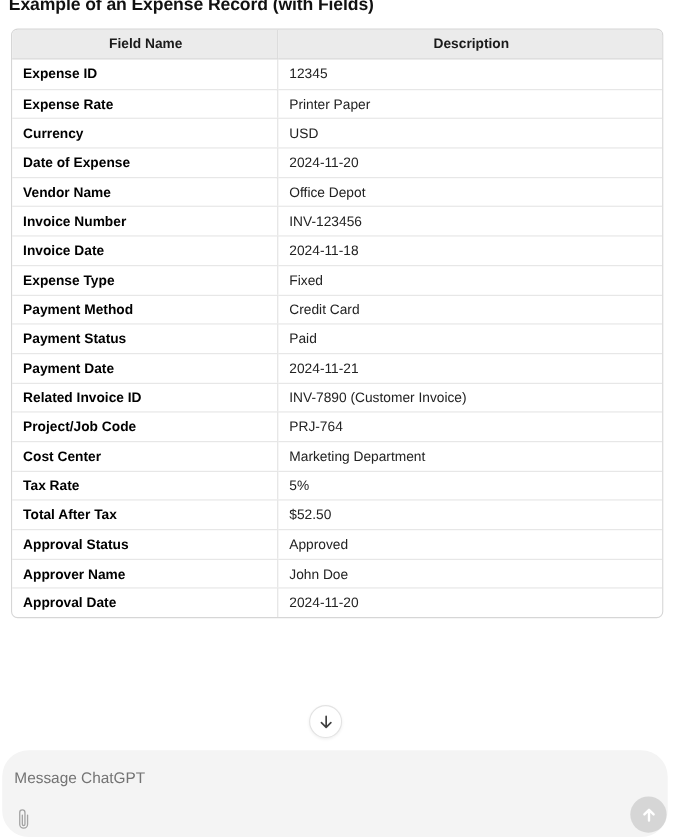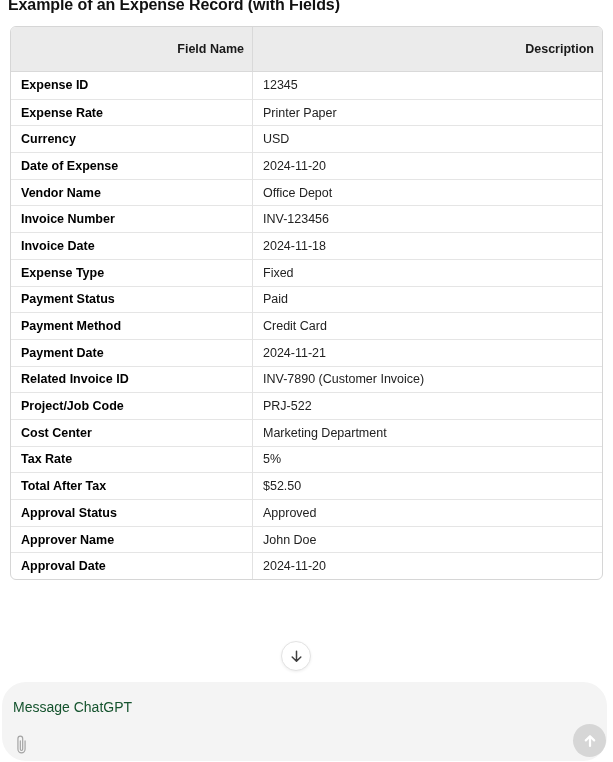--- a/index.html
+++ b/index.html
@@ -38,22 +38,22 @@
     border-collapse: separate;
     border-spacing: 0;
     width: 100%;
     table-layout: fixed;
     font-size: 12.5px;
     color: #1c1c1c;
   }
   table.expense col.c1 { width: 242px; }
   table.expense thead th {
     background: #ebebeb;
-    height: 45px;
-    text-align: right;
+    height: 27px;
+    text-align: center;
     font-weight: 600;
     padding: 0 8px 0 10px;
     border-bottom: 1px solid #d9d9d9;
     color: #1a1a1a;
   }
   table.expense thead th.h-field { border-right: 1px solid #d9d9d9; }
   table.expense tbody td {
     height: 26.7px;
     padding: 0 8px 0 10px;
     border-top: 1px solid #e5e5e5;
@@ -88,21 +88,21 @@
     position: absolute;
     left: 2px; top: 682px;
     width: 605px; height: 79px;
     background: #f4f4f4;
     border-radius: 24px;
   }
   .composer .placeholder {
     position: absolute;
     left: 11px; top: 17px;
     font-size: 14px;
-    color: #14532d;
+    color: #737373;
   }
   .attach-btn {
     position: absolute;
     left: 7px; top: 50px;
     width: 24px; height: 24px;
     background: transparent;
     border: none;
     display: flex; align-items: center; justify-content: center;
     cursor: pointer;
     padding: 0;
@@ -163,38 +163,38 @@
         </tr>
         <tr>
           <td class="cell-field">Invoice Date</td>
           <td class="cell-desc">2024-11-18</td>
         </tr>
         <tr>
           <td class="cell-field">Expense Type</td>
           <td class="cell-desc">Fixed</td>
         </tr>
         <tr>
+          <td class="cell-field">Payment Method</td>
+          <td class="cell-desc">Credit Card</td>
+        </tr>
+        <tr>
           <td class="cell-field">Payment Status</td>
           <td class="cell-desc">Paid</td>
         </tr>
         <tr>
-          <td class="cell-field">Payment Method</td>
-          <td class="cell-desc">Credit Card</td>
-        </tr>
-        <tr>
           <td class="cell-field">Payment Date</td>
           <td class="cell-desc">2024-11-21</td>
         </tr>
         <tr>
           <td class="cell-field">Related Invoice ID</td>
           <td class="cell-desc">INV-7890 (Customer Invoice)</td>
         </tr>
         <tr>
           <td class="cell-field">Project/Job Code</td>
-          <td class="cell-desc">PRJ-522</td>
+          <td class="cell-desc">PRJ-764</td>
         </tr>
         <tr>
           <td class="cell-field">Cost Center</td>
           <td class="cell-desc">Marketing Department</td>
         </tr>
         <tr>
           <td class="cell-field">Tax Rate</td>
           <td class="cell-desc">5%</td>
         </tr>
         <tr>

